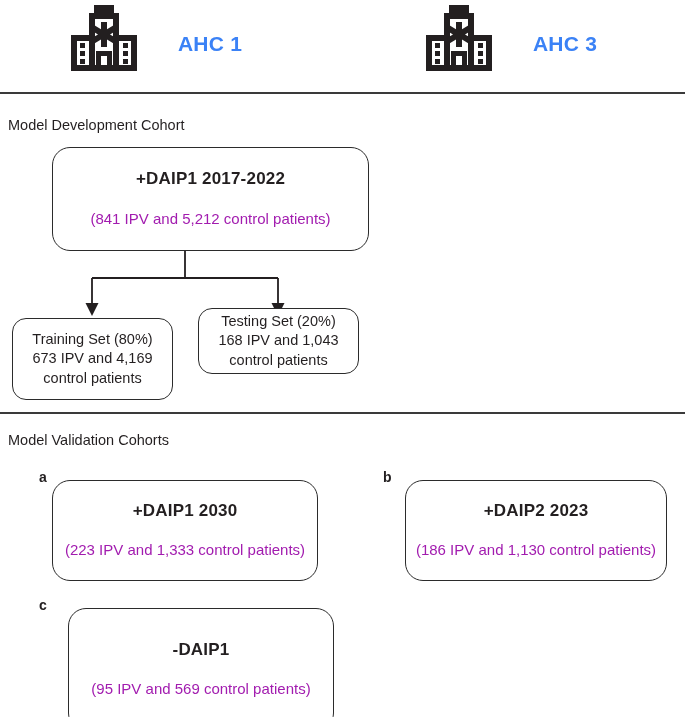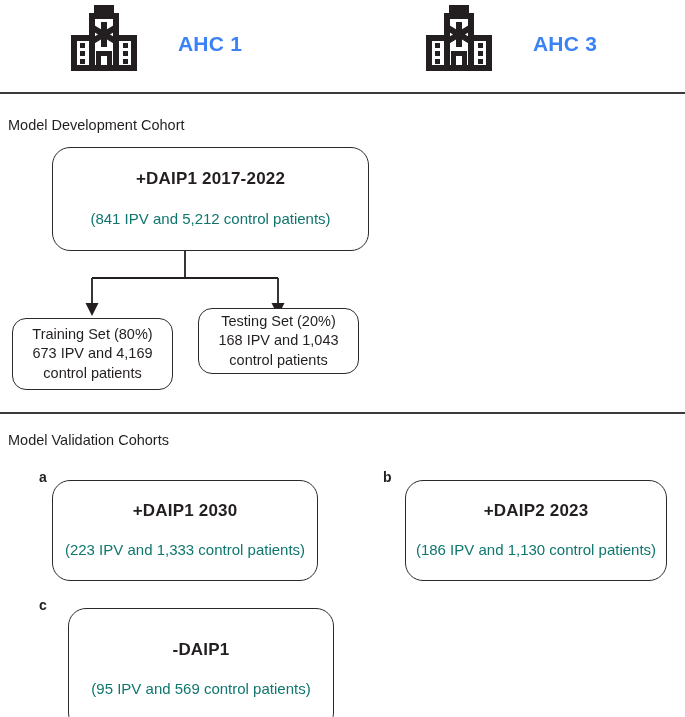--- a/index.html
+++ b/index.html
@@ -69,21 +69,21 @@
     font-size: 17px;
     font-weight: bold;
     letter-spacing: 0.2px;
     line-height: 1.2;
     color: #231f20;
   }
   .node .sub {
     font-size: 15px;
     font-weight: normal;
     line-height: 1.25;
-    color: #0f766e;
+    color: #a21caf;
   }
   .node.spaced .sub { margin-top: 20px; }
 
   
   .node.small {
     border-radius: 14px;
     padding: 4px 6px;
   }
   .node.small .lines {
     font-size: 14.5px;
@@ -185,21 +185,21 @@
 
       <line x1="92" y1="278" x2="92" y2="305"></line>
 
       <line x1="278" y1="278" x2="278" y2="305"></line>
     </g>
 
     <polygon points="92,316 85.5,303 98.5,303" fill="#231f20"></polygon>
     <polygon points="278,316 271.5,303 284.5,303" fill="#231f20"></polygon>
   </svg>
 
-  <div class="node small" style="left:12px; top:318px; width:161px; height:72px;">
+  <div class="node small" style="left:12px; top:318px; width:161px; height:82px;">
     <div class="lines">Training Set (80%)</div>
     <div class="lines">673 IPV and 4,169</div>
     <div class="lines">control patients</div>
   </div>
 
   <div class="node small" style="left:198px; top:308px; width:161px; height:66px;">
     <div class="lines">Testing Set (20%)</div>
     <div class="lines">168 IPV and 1,043</div>
     <div class="lines">control patients</div>
   </div>

